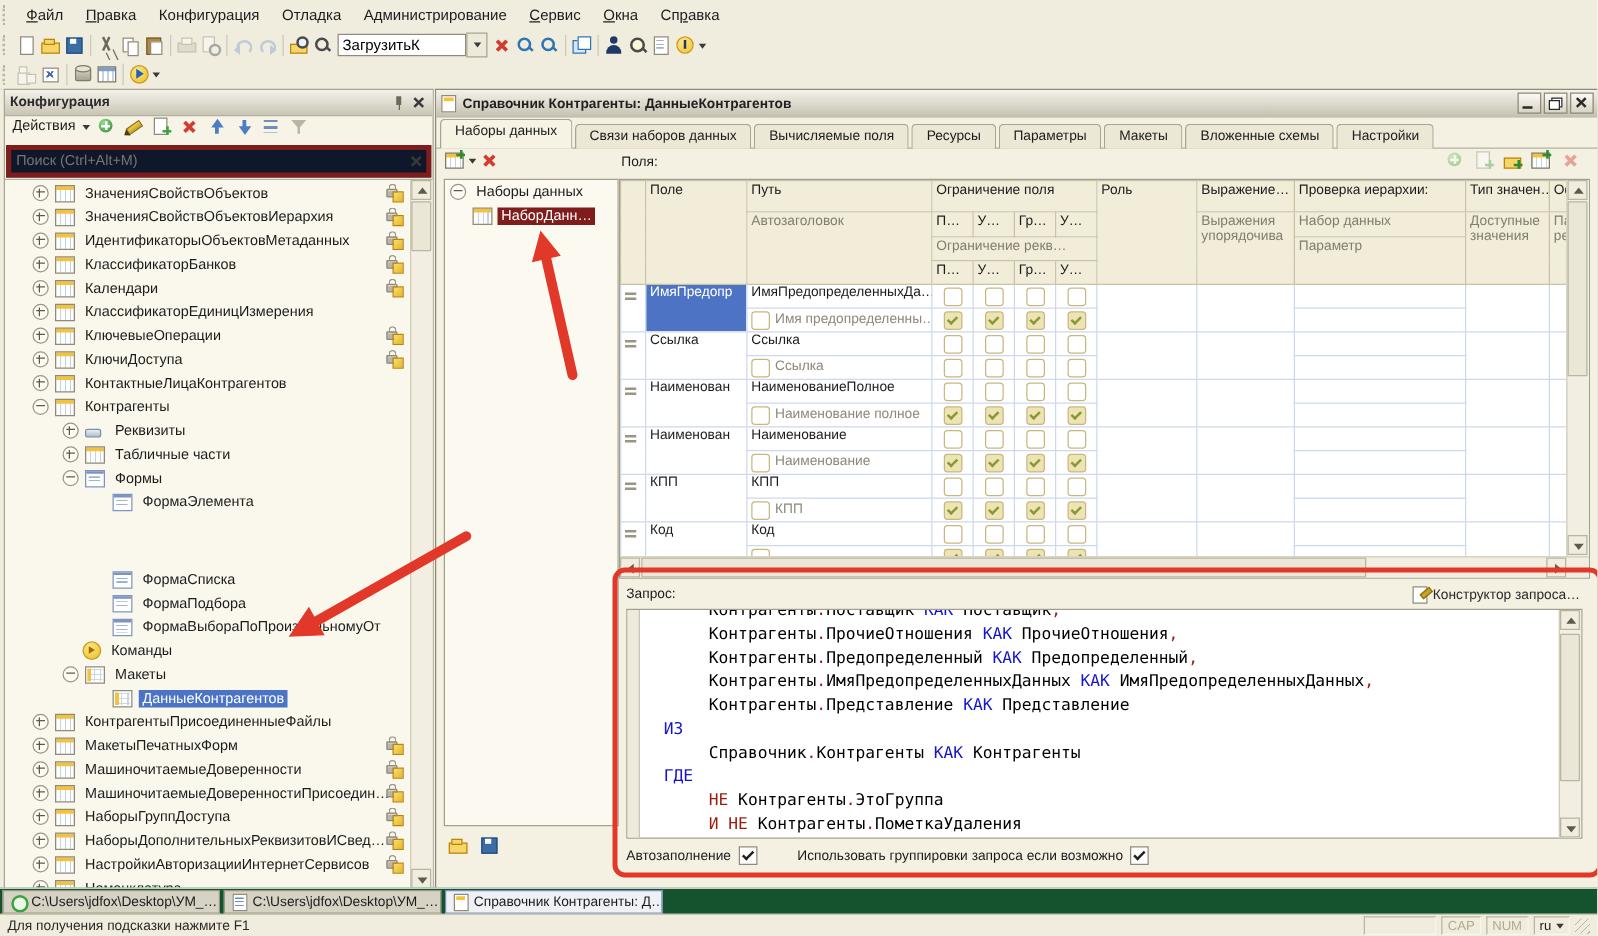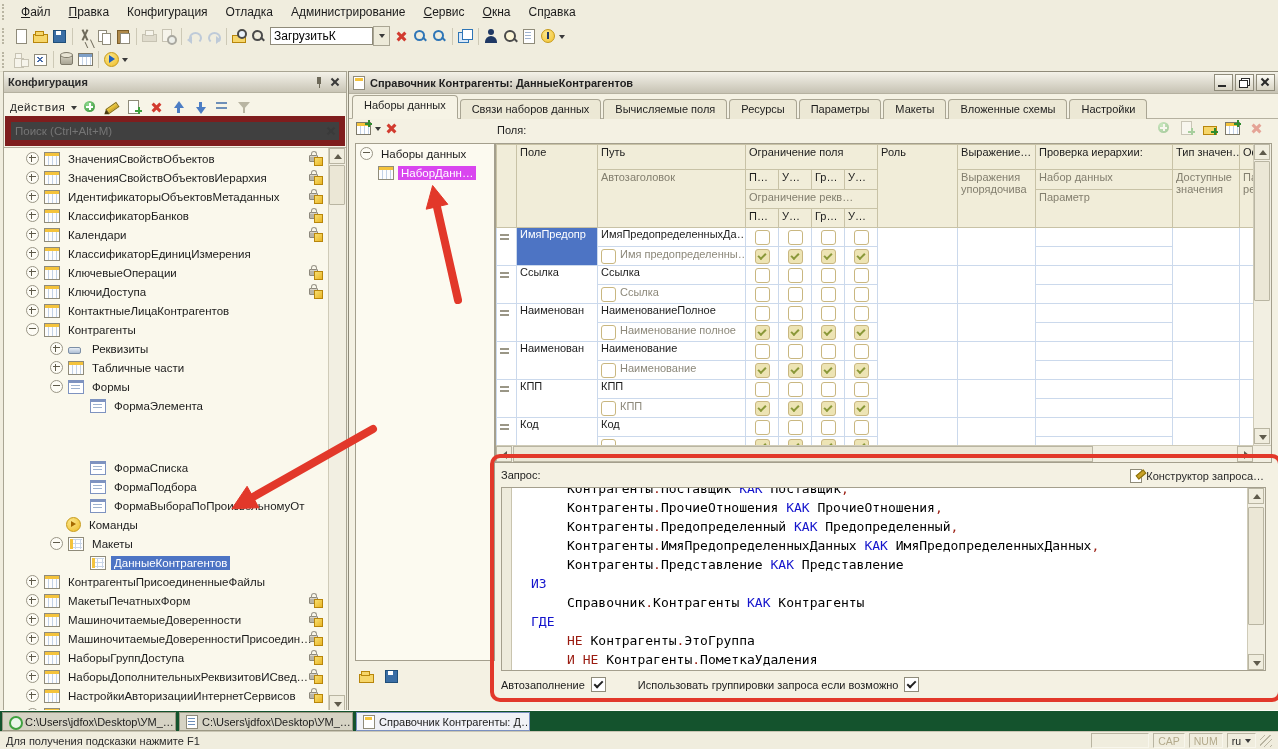--- a/index.html
+++ b/index.html
@@ -89,23 +89,23 @@
   .ic-qcons::after{left:8px;top:5px;width:8px;height:3px;background:#C9A227;border:1px solid #8a7112;transform:rotate(-40deg);}
   
   .cfg{position:absolute;left:3px;top:71px;width:342px;height:639px;border:1px solid #A9A593;background:#F7F4E7;display:flex;flex-direction:column;}
   .phd{height:20px;background:linear-gradient(#F4F2E9,#C9C5B6);border-bottom:1px solid #B5B1A0;display:flex;align-items:center;padding:0 4px;font-weight:bold;color:#2a2a2a;}
   .phd .sp{flex:1;}
   .mini{width:14px;height:14px;position:relative;display:inline-block;margin-left:2px;}
   .mini-pin::before{left:5px;top:2px;width:4px;height:7px;background:#6E6A5A;}
   .mini-pin::after{left:6.5px;top:9px;width:1px;height:4px;background:#6E6A5A;}
   .mini-x::before{left:2px;top:6px;width:10px;height:2px;background:#3A3A3A;transform:rotate(45deg);}
   .mini-x::after{left:2px;top:6px;width:10px;height:2px;background:#3A3A3A;transform:rotate(-45deg);}
-  .cfg-act{height:23px;display:flex;align-items:flex-end;padding:0 4px;gap:3px;font-family:Liberation Mono, monospace;}
+  .cfg-act{height:23px;display:flex;align-items:flex-start;padding:0 4px;gap:3px;}
   .act-lbl{font-size:11.5px;padding:2px 2px;}
-  .cfg-search{display:flex;align-items:center;margin:0 1px 1px;border:6px solid #7f1d1d;background:#404040;height:18px;}
+  .cfg-search{display:flex;align-items:center;margin:0 1px 1px;border:4px solid #7f1d1d;background:#0f172a;height:18px;}
   .cfg-search input{flex:1;border:none;outline:none;font:11.5px "Liberation Sans",sans-serif;color:#9B9684;padding:0 4px;background:transparent;}
   .cfg-search .sx{width:16px;text-align:center;position:relative;height:16px;}
   .cfg-search .sx::before,.cfg-search .sx::after{content:"";position:absolute;left:3px;top:7px;width:10px;height:2px;background:#3A3A3A;}
   .cfg-search .sx::before{transform:rotate(45deg);}.cfg-search .sx::after{transform:rotate(-45deg);}
   .cfg-tree{position:relative;flex:1;background:#FAF8EC;border-top:1px solid #B5B1A0;overflow:hidden;}
   .trows{position:absolute;left:0;top:1px;right:17px;}
   .trow{height:19px;display:flex;align-items:center;position:relative;white-space:nowrap;}
   .trow .lbl{font-size:11.5px;padding:1px 3px;}
   .trow .lbl.sel{background:#4D74C4;color:#fff;}
   .exp{width:11px;height:11px;border:1px solid #9A9686;border-radius:50%;position:relative;background:#FDFCF5;flex:0 0 11px;margin-right:5px;}
@@ -155,21 +155,21 @@
   .wbtn.cls::after{left:3px;top:6px;width:10px;height:2px;background:#2a2a2a;transform:rotate(-45deg);}
   .tabs{display:flex;align-items:flex-end;padding:2px 3px 0;height:22px;border-bottom:1px solid #B5B1A0;}
   .tab{padding:3px 11px 3px;border:1px solid #A9A593;border-bottom:none;border-radius:4px 4px 0 0;background:#ECE8D5;margin-right:2px;position:relative;top:1px;height:13px;white-space:nowrap;}
   .tab.active{background:#F6F3E5;top:0;height:16px;border-bottom:1px solid #F6F3E5;margin-bottom:-1px;z-index:2;}
   .win-body{position:absolute;left:0;top:45px;right:0;bottom:0;}
   
   .ds-tools{position:absolute;left:6px;top:3px;display:flex;align-items:center;}
   .ds-box{position:absolute;left:6px;top:26px;width:138px;bottom:50px;border:1px solid #A49F8D;background:#FCFAF0;}
   .ds-row{height:19px;display:flex;align-items:center;padding-left:4px;white-space:nowrap;overflow:hidden;}
   .ds-row .lbl{padding:1px 3px;font-size:11.5px;}
-  .ds-row .lbl.sel{background:#d946ef;color:#fff;}
+  .ds-row .lbl.sel{background:#7f1d1d;color:#fff;}
   .ds-row .ti{margin-right:4px;}
   .ds-bottom{position:absolute;left:8px;bottom:26px;display:flex;gap:6px;}
   .flabel{position:absolute;left:148px;top:7px;}
   .fld-tools{position:absolute;right:12px;top:3px;display:flex;align-items:center;gap:4px;}
   
   .ftwrap{position:absolute;left:146px;top:26px;width:775px;height:318px;border:1px solid #A49F8D;background:#fff;}
   .ftclip{position:absolute;left:0;top:0;width:757px;height:301px;overflow:hidden;}
   table.ft{border-collapse:collapse;table-layout:fixed;width:757px;background:#fff;font-size:11px;}
   table.ft th{border:1px solid #C8C2A6;background:#F1EDD9;font-weight:normal;padding:1px 3px;text-align:left;vertical-align:top;overflow:hidden;white-space:nowrap;}
   table.ft th.wrap{white-space:normal;}

